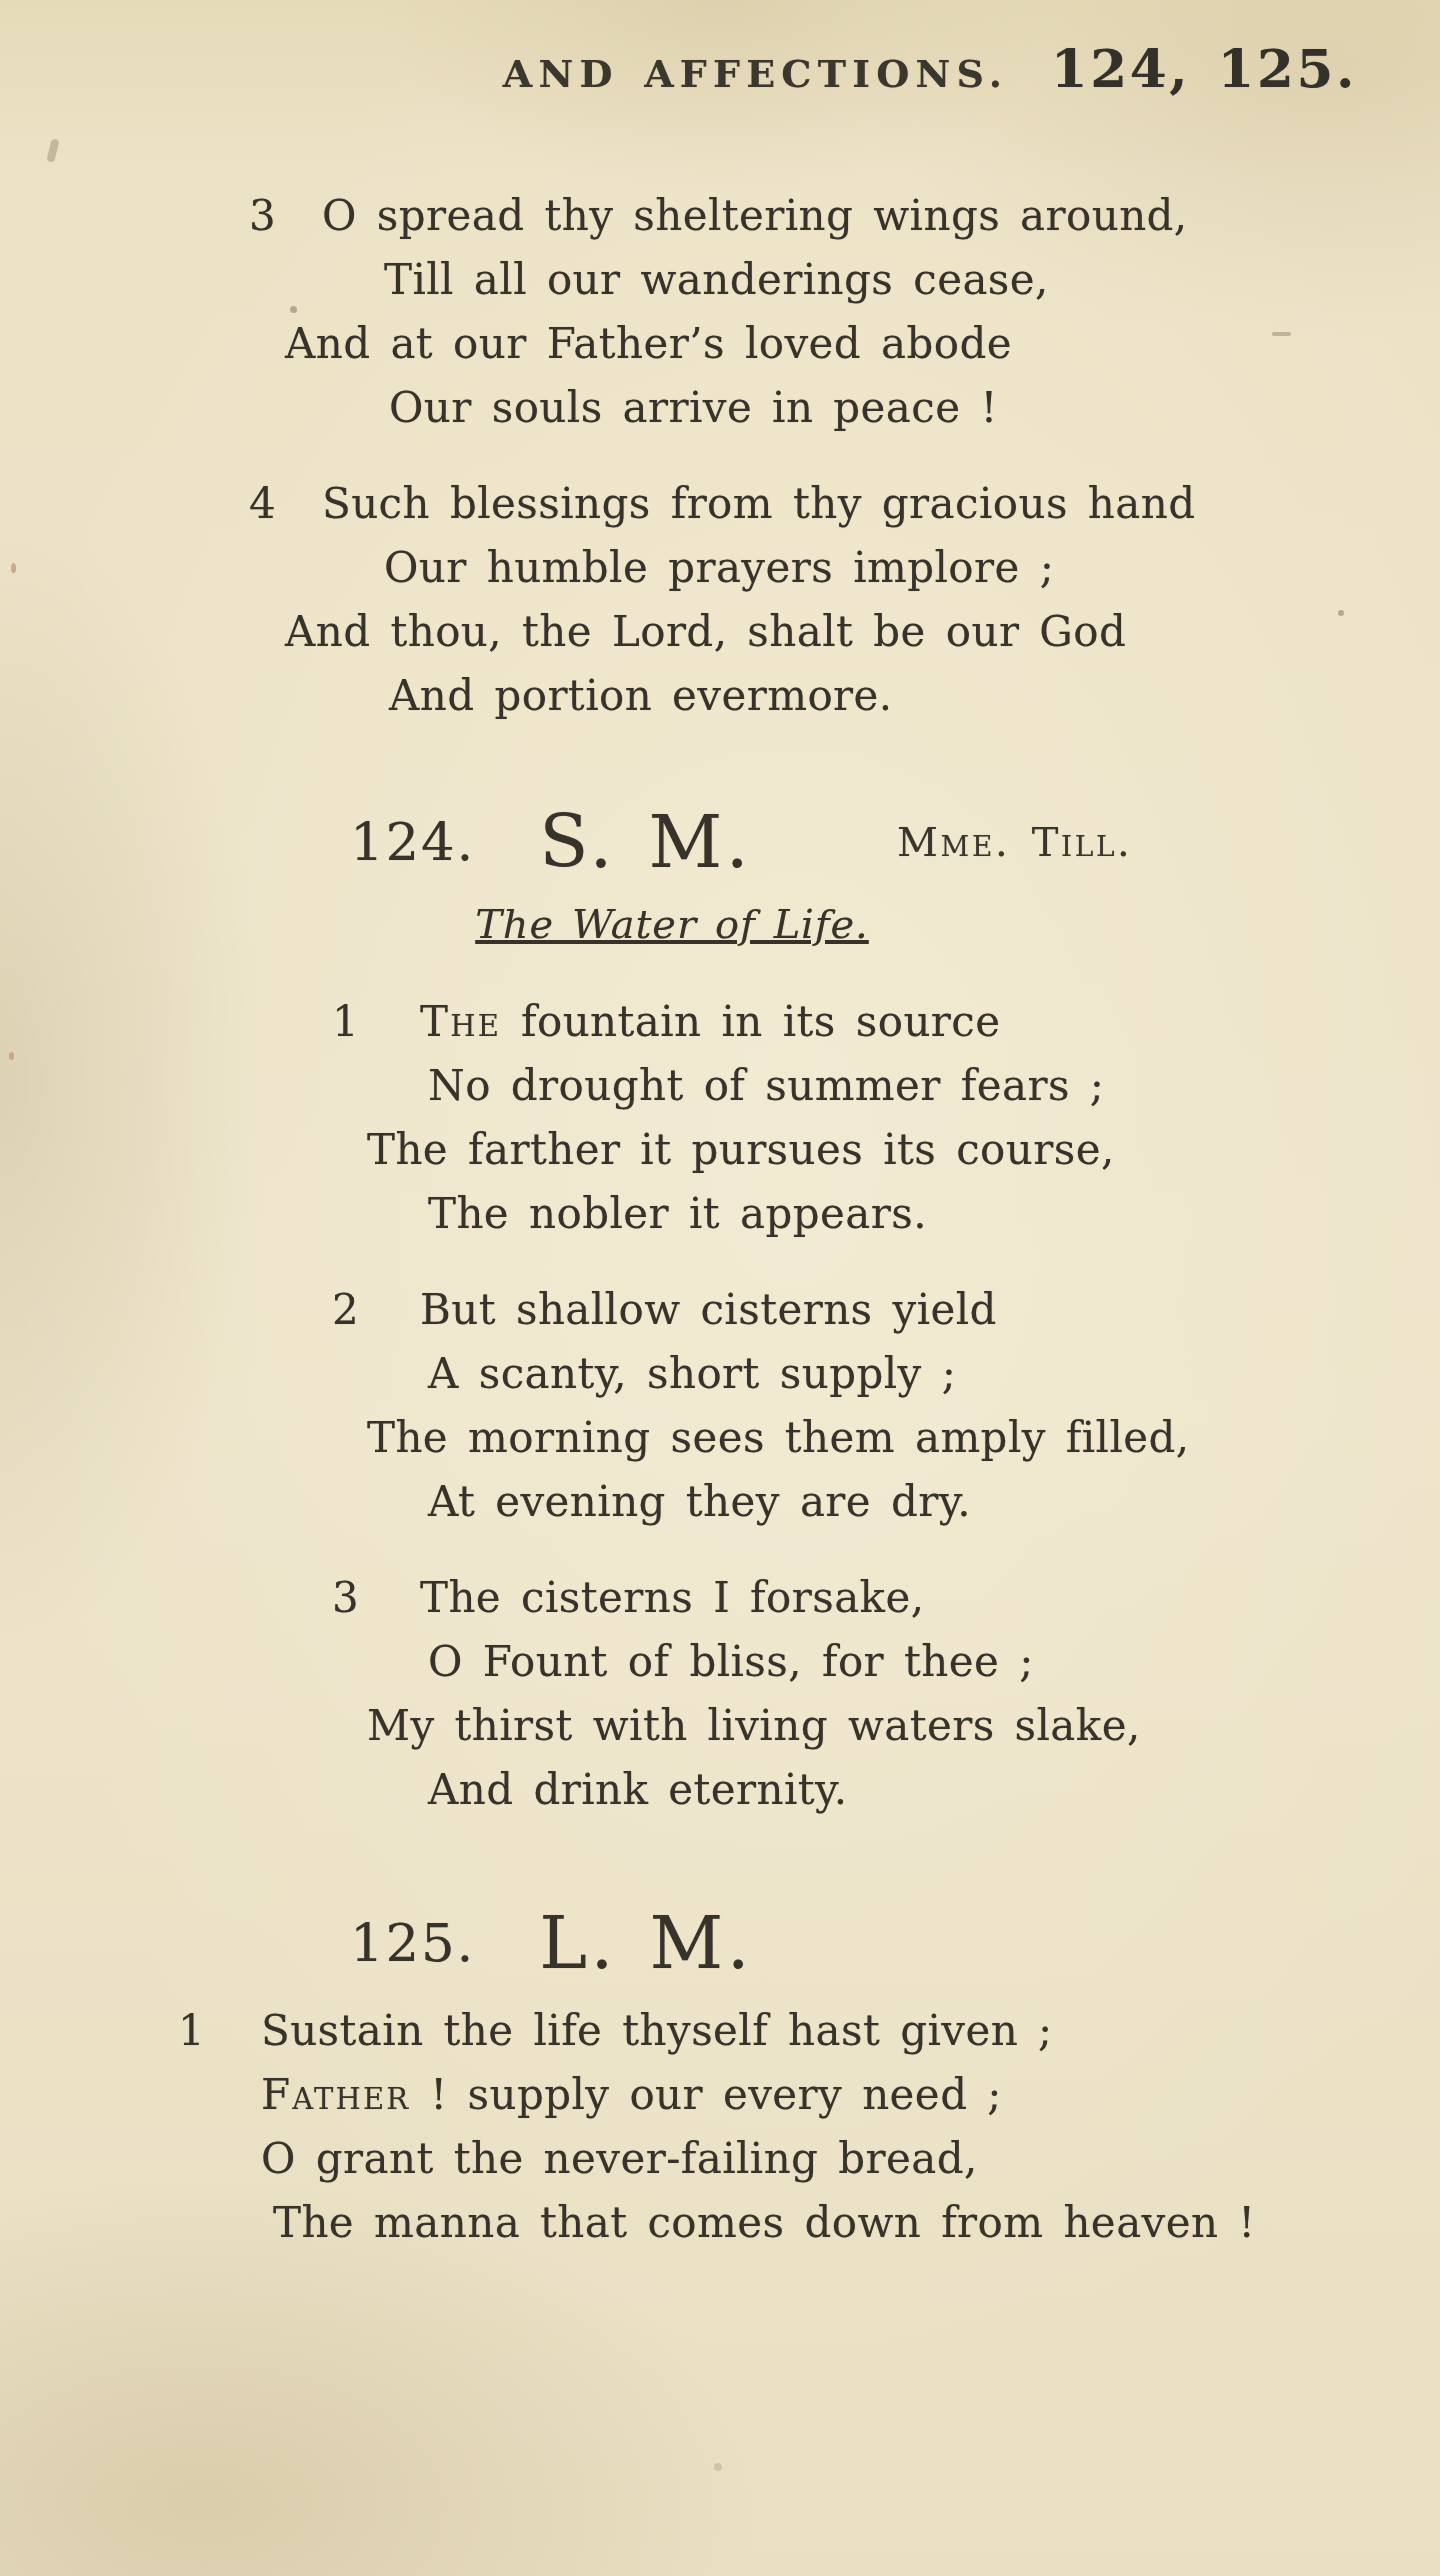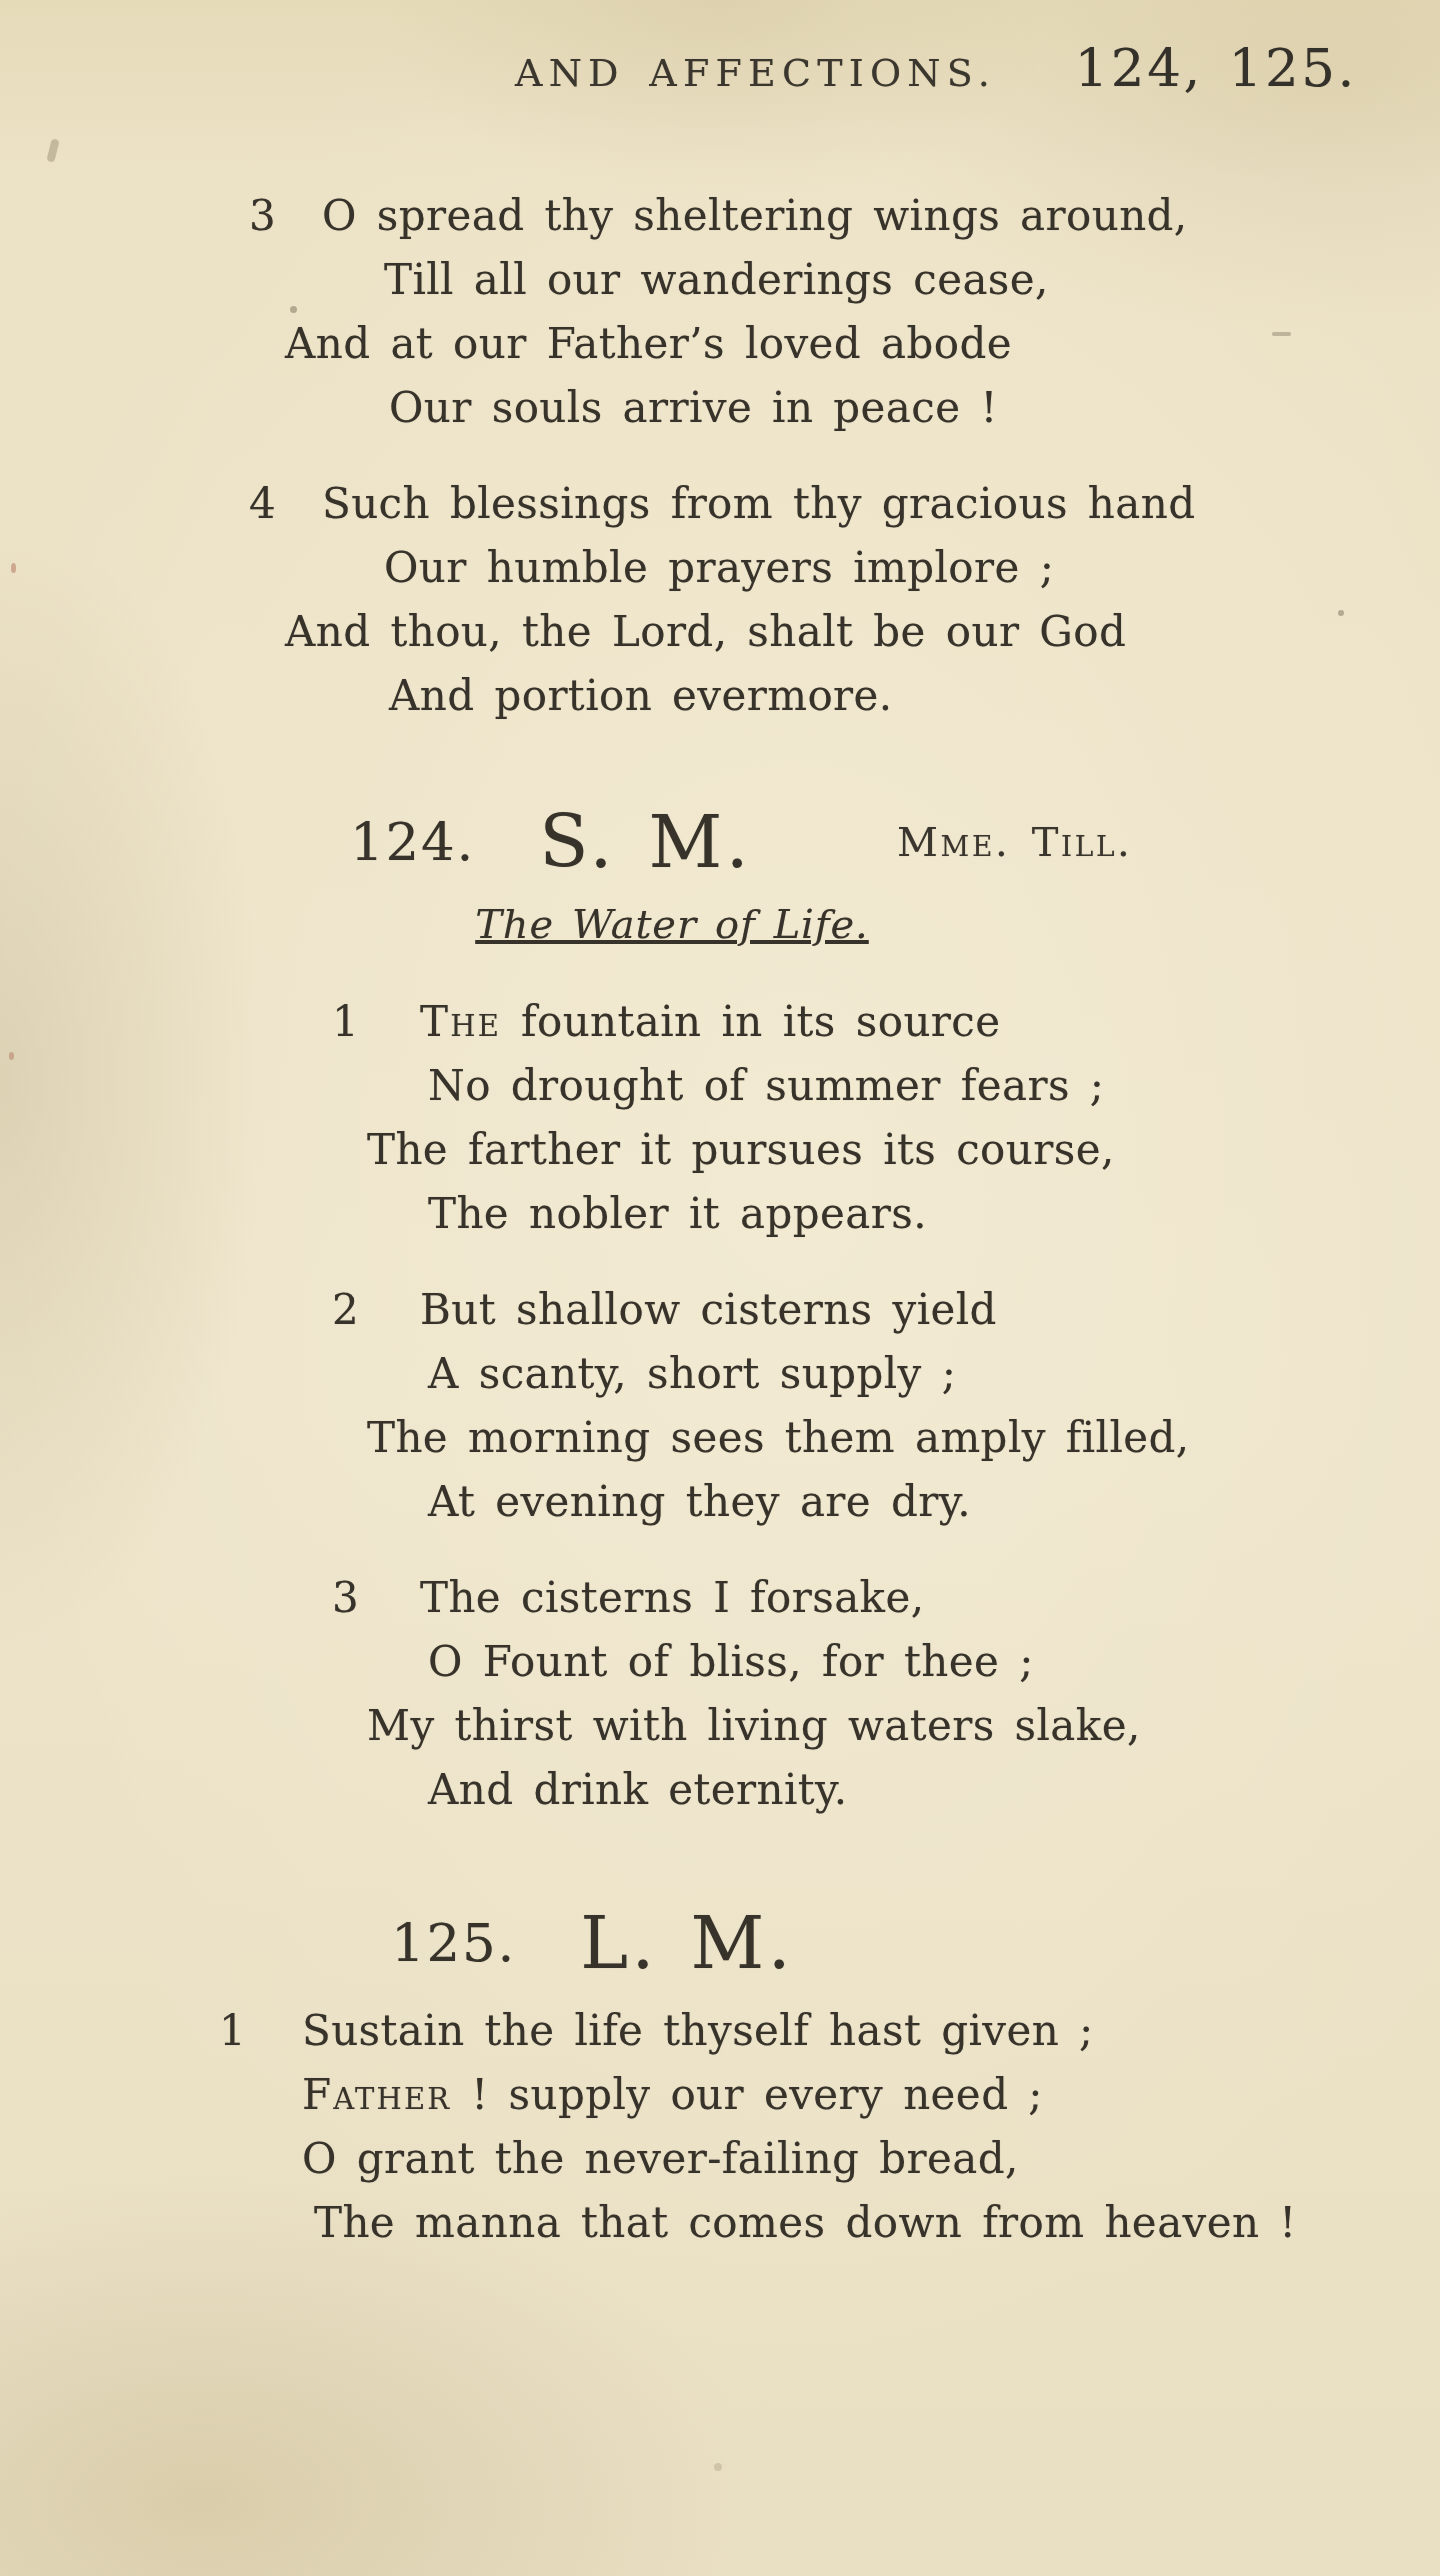--- a/index.html
+++ b/index.html
@@ -18,21 +18,21 @@
       radial-gradient(ellipse 791px 457px at 14% 97%, rgba(183,166,124,0.32), transparent 70%),
       radial-gradient(ellipse 668px 369px at 92% 3%, rgba(193,177,136,0.26), transparent 70%),
       radial-gradient(ellipse 369px 791px at 0% 42%, rgba(178,162,122,0.28), transparent 72%),
       radial-gradient(ellipse 457px 264px at 50% 0%, rgba(186,170,130,0.22), transparent 75%),
       radial-gradient(ellipse 1099px 1670px at 55% 45%, rgba(255,250,232,0.28), transparent 78%),
       linear-gradient(180deg,#e6dbb9 0%, #ece2c6 7%, #ede4ca 55%, #e9dfc2 100%);
     text-shadow:0 0 0.9px rgba(55,50,40,0.35);
   }
 
   
-  .pagehead { position:relative; height:107px; padding-top:51px; }
+  .pagehead { position:relative; height:107px; padding-top:51px;font-weight:bold; }
   .running {
     text-align:center; font-size:38px; letter-spacing:6.2px;
     transform:translateX(35px); color:#3b372f;
   }
   .pnum {
     position:absolute; right:84px; top:37px;
     font-size:53px; letter-spacing:2.6px; color:#34302a;
   }
 
   
@@ -48,21 +48,21 @@
   .cont .l3 { margin-left:285px; }
   .cont .l4 { margin-left:389px; }
 
   section.h124 { margin-top:81px; }
   .h124 .vnum { left:332px; }
   .h124 .l1 { margin-left:420px; }
   .h124 .l2 { margin-left:428px; }
   .h124 .l3 { margin-left:367px; }
   .h124 .l4 { margin-left:428px; }
 
-  section.h125 { margin-top:88px;padding-left:41px; }
+  section.h125 { margin-top:88px; }
   .h125 .vnum { left:178px; }
   .h125 .l1 { margin-left:261px; }
   .h125 .l2 { margin-left:261px; }
   .h125 .l3 { margin-left:261px; }
   .h125 .l4 { margin-left:273px; }
 
   
   .hymn-head { display:flex; align-items:flex-start; margin-left:350px; line-height:66px; margin-bottom:23px; }
   .hymn-no   { font-size:53px; letter-spacing:1.8px; }
   .hymn-meter{ font-size:72px; margin-left:64px; letter-spacing:3.5px; }

